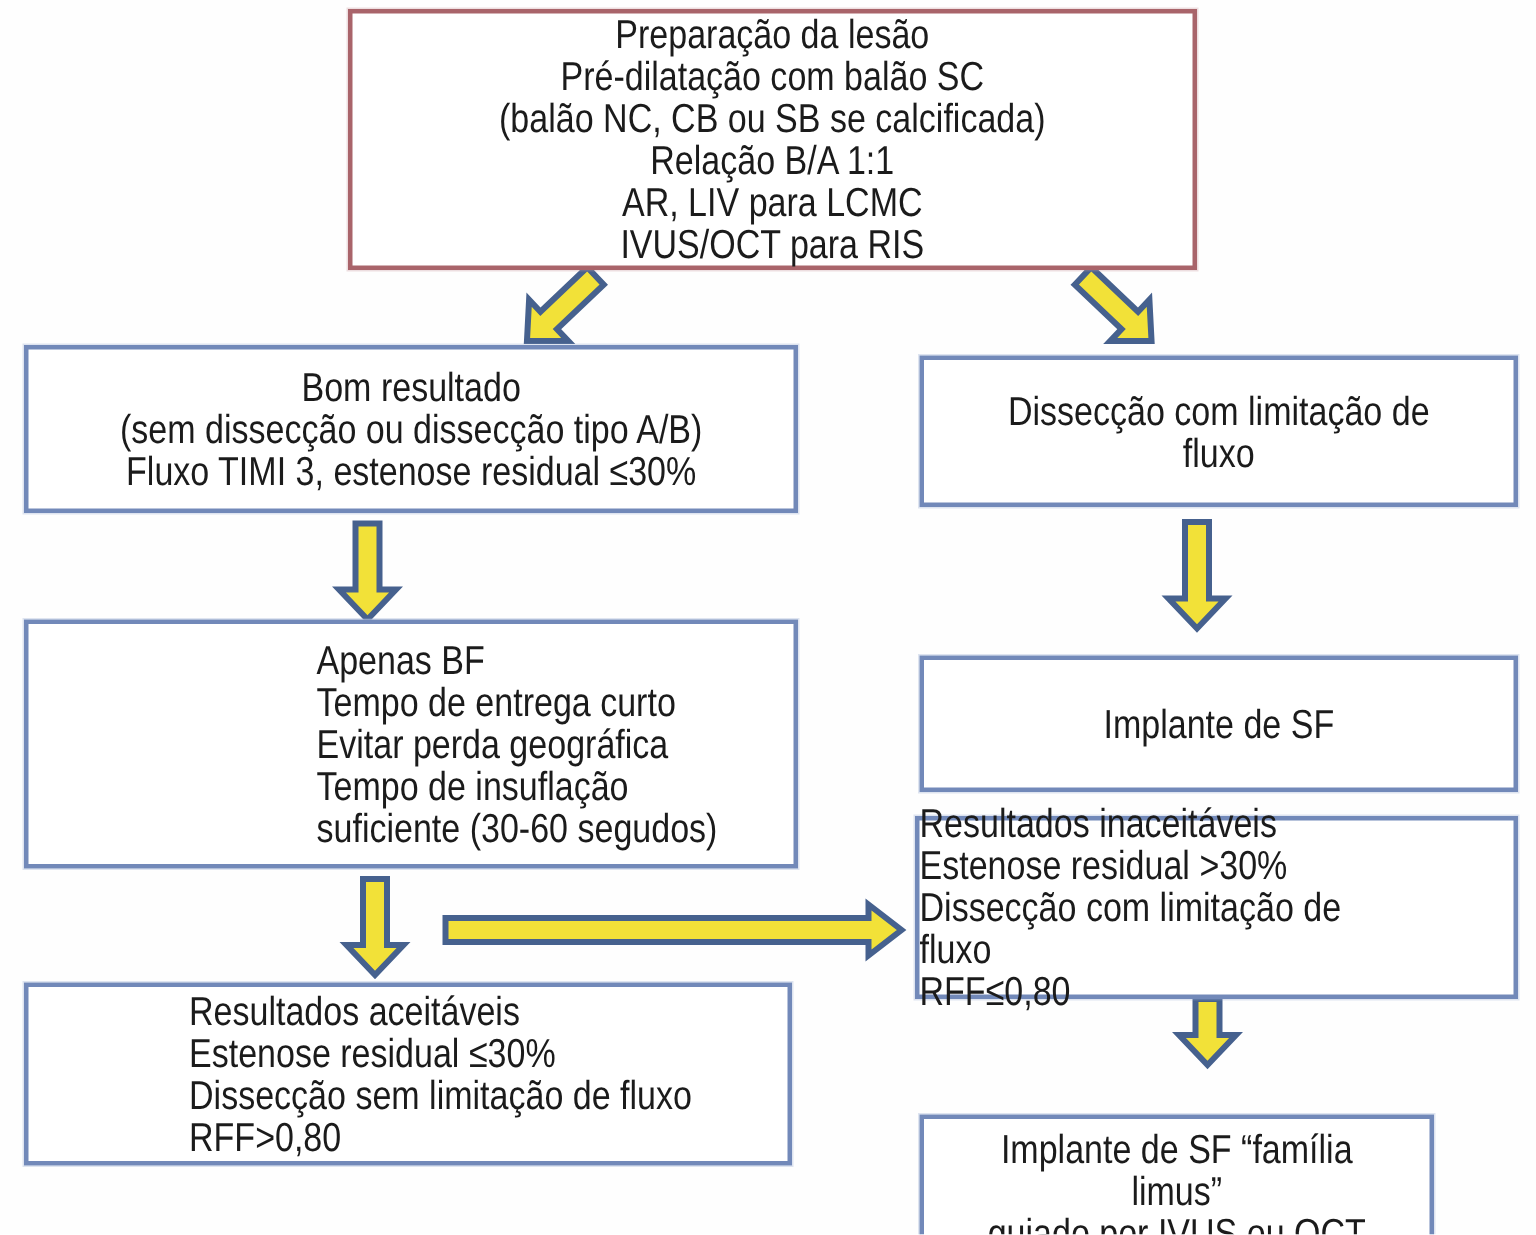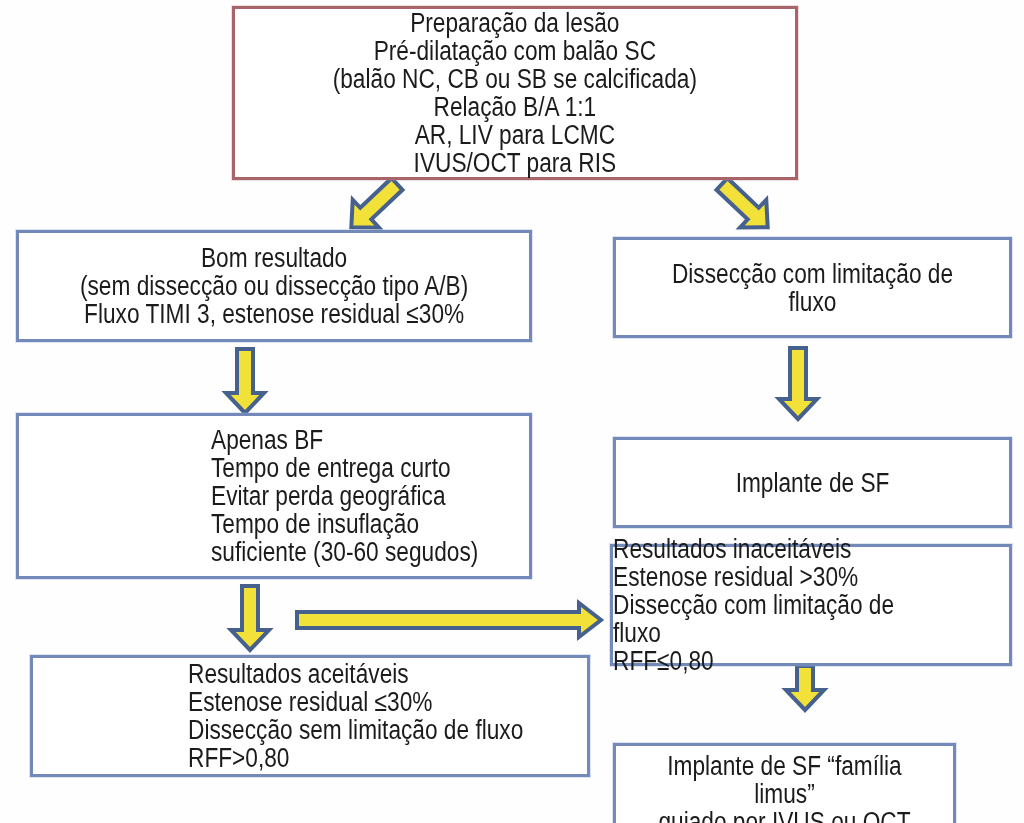--- a/index.html
+++ b/index.html
@@ -106,21 +106,21 @@
     <span class="txt">Implante de SF</span>
   </div>
 
   <div class="box align-left" style="left:610px; top:544px; width:402px; height:122px; padding-left:0;">
     <span class="txt">Resultados inaceitáveis
 Estenose residual &gt;30%
 Dissecção com limitação de fluxo
 RFF≤0,80</span>
   </div>
 
-  <div class="box align-left" style="left:30px; top:655px; width:560px; height:122px; padding-left:78px;">
+  <div class="box align-left" style="left:16px; top:655px; width:512px; height:122px; padding-left:78px;">
     <span class="txt">Resultados aceitáveis
 Estenose residual ≤30%
 Dissecção sem limitação de fluxo
 RFF&gt;0,80</span>
   </div>
 
   <div class="box" style="left:613px; top:743px; width:343px; height:101px;">
     <span class="txt">Implante de SF “família limus”
 guiado por IVUS ou OCT</span>
   </div>

